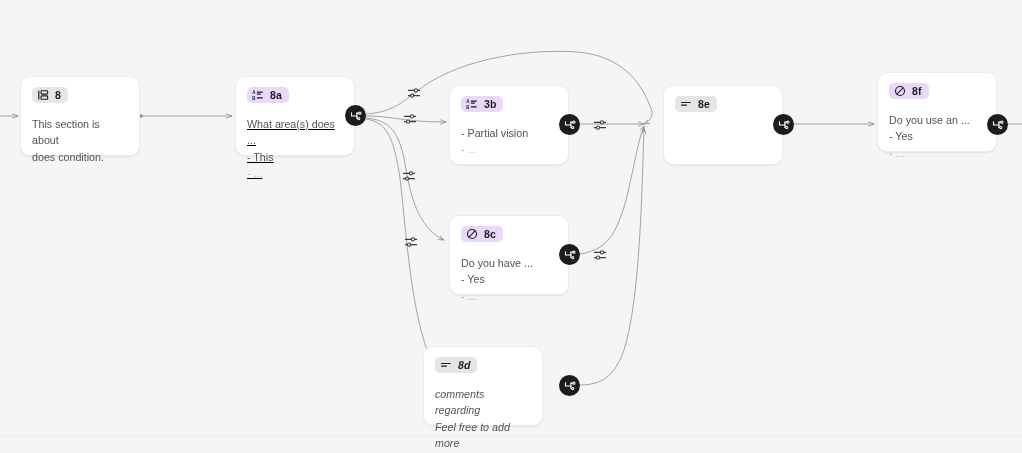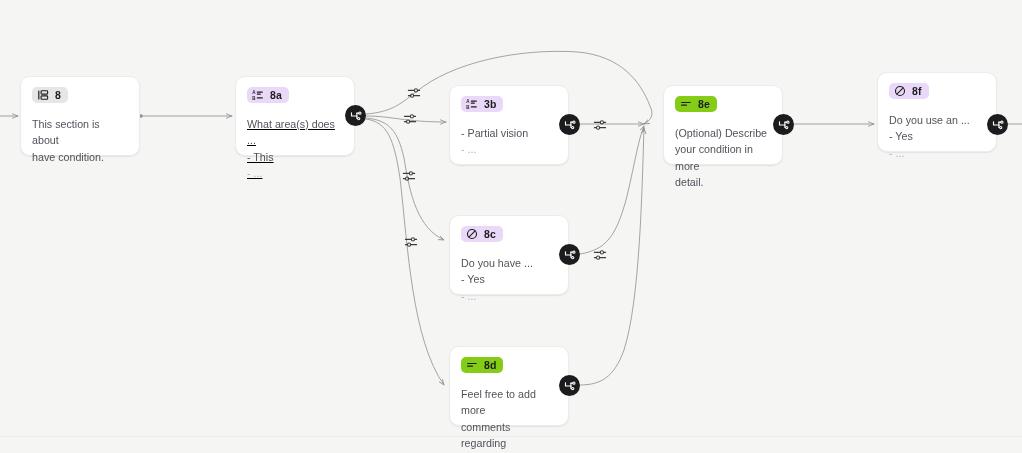--- a/index.html
+++ b/index.html
@@ -40,21 +40,21 @@
     border-radius: 5px;
     padding: 2px 7px 2px 5px;
     font-size: 10.5px;
     font-weight: bold;
     line-height: 1;
     letter-spacing: 0.1px;
     color: #1d1d1f;
   }
   .badge.grey   { background: #e6e6e5; }
   .badge.purple { background: #e9d8f7; }
-  .badge.blue   { background: #84cc16; }
+  .badge.blue   { background: #e5e5e5; }
   .badge-icon {
     display: inline-block;
     width: 12px;
     height: 12px;
     line-height: 0;
   }
   .badge-icon svg { display: block; }
   .node-body {
     margin-top: 11px;
     font-size: 10.7px;
@@ -150,21 +150,21 @@
         <svg width="12" height="12" viewBox="0 0 16 16">
           <rect x="1.6" y="2" width="1.6" height="12" rx="0.7" fill="#1d1d1f"></rect>
           <rect x="5.4" y="2.4" width="8.8" height="4.4" rx="1.1" fill="none" stroke="#1d1d1f" stroke-width="1.5"></rect>
           <rect x="5.4" y="9.2" width="8.8" height="4.4" rx="1.1" fill="none" stroke="#1d1d1f" stroke-width="1.5"></rect>
         </svg>
       </span>
       <span>8</span>
     </span>
     <div class="node-body">
       <div class="node-line">This section is about</div>
-      <div class="node-line">have condition.</div>
+      <div class="node-line">does condition.</div>
     </div>
   </div>
 
   <div class="node" style="left:235px; top:76px; width:120px; height:80px;text-decoration:underline;">
     <span class="badge purple">
       <span class="badge-icon">
         <svg width="12" height="12" viewBox="0 0 16 16">
           <text x="0.4" y="6.6" font-family="Liberation Sans, sans-serif" font-size="6" font-weight="bold" fill="#1d1d1f">A</text>
           <text x="0.4" y="14.4" font-family="Liberation Sans, sans-serif" font-size="6" font-weight="bold" fill="#1d1d1f">B</text>
           <rect x="6.4" y="3.4" width="8" height="1.5" rx="0.7" fill="#1d1d1f"></rect>
@@ -240,33 +240,33 @@
     <svg width="12" height="12" viewBox="0 0 16 16">
       <path d="M2 3.6 L2 8 L9.2 8" fill="none" stroke="#ffffff" stroke-width="1.5" stroke-linecap="round" stroke-linejoin="round"></path>
       <path d="M9.2 4.2 L12 4.2" fill="none" stroke="#ffffff" stroke-width="1.5" stroke-linecap="round"></path>
       <path d="M9.2 8 L9.2 4.2" fill="none" stroke="#ffffff" stroke-width="1.5" stroke-linecap="round"></path>
       <circle cx="13.2" cy="4.2" r="1.5" fill="none" stroke="#ffffff" stroke-width="1.4"></circle>
       <circle cx="11.6" cy="11.4" r="1.5" fill="none" stroke="#ffffff" stroke-width="1.4"></circle>
       <path d="M9.2 8 L9.2 11.4 L10.1 11.4" fill="none" stroke="#ffffff" stroke-width="1.5" stroke-linecap="round" stroke-linejoin="round"></path>
     </svg>
   </div>
 
-  <div class="node" style="left:449px; top:346px; width:120px; height:80px;">
+  <div class="node" style="left:423px; top:346px; width:120px; height:80px;font-style:italic;">
     <span class="badge blue">
       <span class="badge-icon">
         <svg width="12" height="12" viewBox="0 0 16 16">
           <rect x="1.4" y="5.2" width="13" height="1.6" rx="0.8" fill="#1d1d1f"></rect>
           <rect x="1.4" y="8.8" width="8" height="1.6" rx="0.8" fill="#1d1d1f"></rect>
         </svg>
       </span>
       <span>8d</span>
     </span>
     <div class="node-body">
+      <div class="node-line">comments regarding</div>
       <div class="node-line">Feel free to add more</div>
-      <div class="node-line">comments regarding</div>
       <div class="node-line">your cognitive ...</div>
     </div>
   </div>
   <div class="branch-btn" style="left:559px; top:375px;">
     <svg width="12" height="12" viewBox="0 0 16 16">
       <path d="M2 3.6 L2 8 L9.2 8" fill="none" stroke="#ffffff" stroke-width="1.5" stroke-linecap="round" stroke-linejoin="round"></path>
       <path d="M9.2 4.2 L12 4.2" fill="none" stroke="#ffffff" stroke-width="1.5" stroke-linecap="round"></path>
       <path d="M9.2 8 L9.2 4.2" fill="none" stroke="#ffffff" stroke-width="1.5" stroke-linecap="round"></path>
       <circle cx="13.2" cy="4.2" r="1.5" fill="none" stroke="#ffffff" stroke-width="1.4"></circle>
       <circle cx="11.6" cy="11.4" r="1.5" fill="none" stroke="#ffffff" stroke-width="1.4"></circle>
@@ -277,25 +277,20 @@
   <div class="node" style="left:663px; top:85px; width:120px; height:80px;">
     <span class="badge blue">
       <span class="badge-icon">
         <svg width="12" height="12" viewBox="0 0 16 16">
           <rect x="1.4" y="5.2" width="13" height="1.6" rx="0.8" fill="#1d1d1f"></rect>
           <rect x="1.4" y="8.8" width="8" height="1.6" rx="0.8" fill="#1d1d1f"></rect>
         </svg>
       </span>
       <span>8e</span>
     </span>
-    <div class="node-body">
-      <div class="node-line opt">(Optional) Describe</div>
-      <div class="node-line">your condition in more</div>
-      <div class="node-line">detail.</div>
-    </div>
   </div>
   <div class="branch-btn" style="left:773px; top:114px;">
     <svg width="12" height="12" viewBox="0 0 16 16">
       <path d="M2 3.6 L2 8 L9.2 8" fill="none" stroke="#ffffff" stroke-width="1.5" stroke-linecap="round" stroke-linejoin="round"></path>
       <path d="M9.2 4.2 L12 4.2" fill="none" stroke="#ffffff" stroke-width="1.5" stroke-linecap="round"></path>
       <path d="M9.2 8 L9.2 4.2" fill="none" stroke="#ffffff" stroke-width="1.5" stroke-linecap="round"></path>
       <circle cx="13.2" cy="4.2" r="1.5" fill="none" stroke="#ffffff" stroke-width="1.4"></circle>
       <circle cx="11.6" cy="11.4" r="1.5" fill="none" stroke="#ffffff" stroke-width="1.4"></circle>
       <path d="M9.2 8 L9.2 11.4 L10.1 11.4" fill="none" stroke="#ffffff" stroke-width="1.5" stroke-linecap="round" stroke-linejoin="round"></path>
     </svg>

